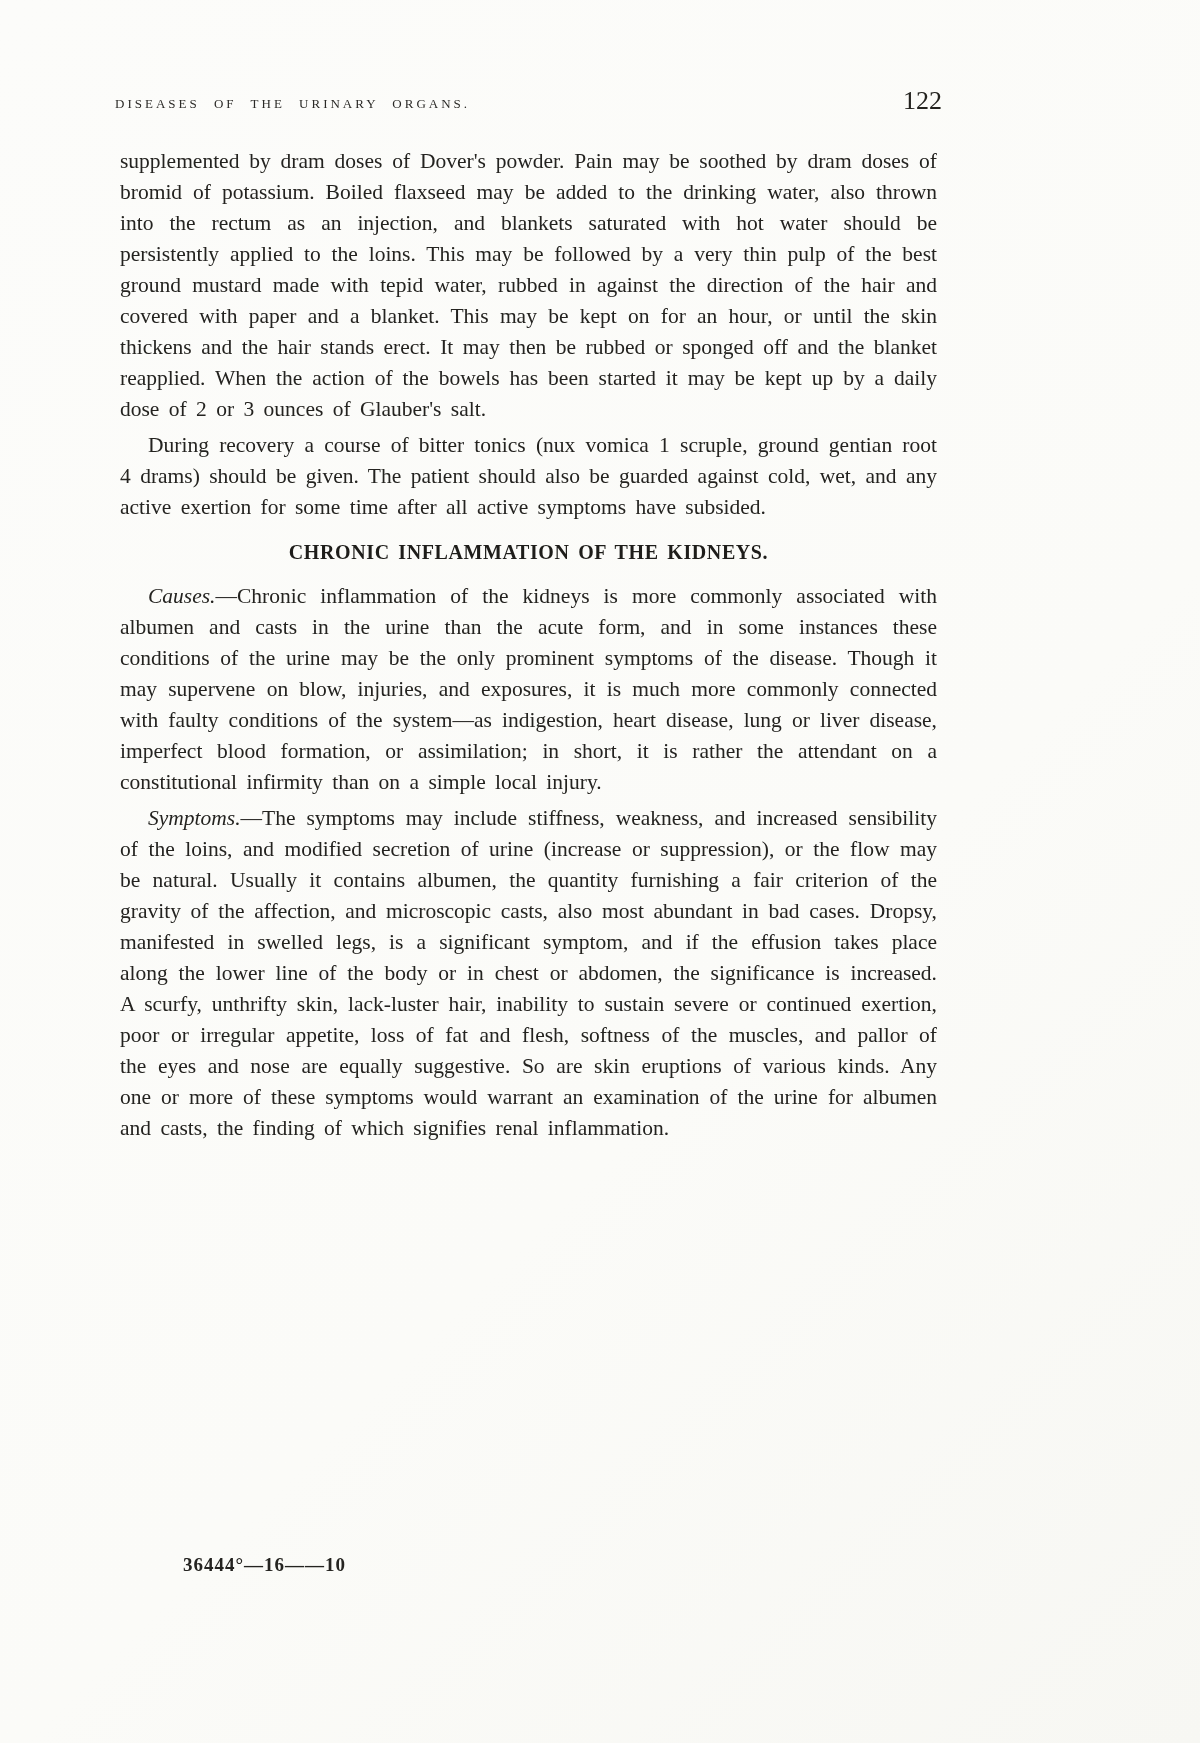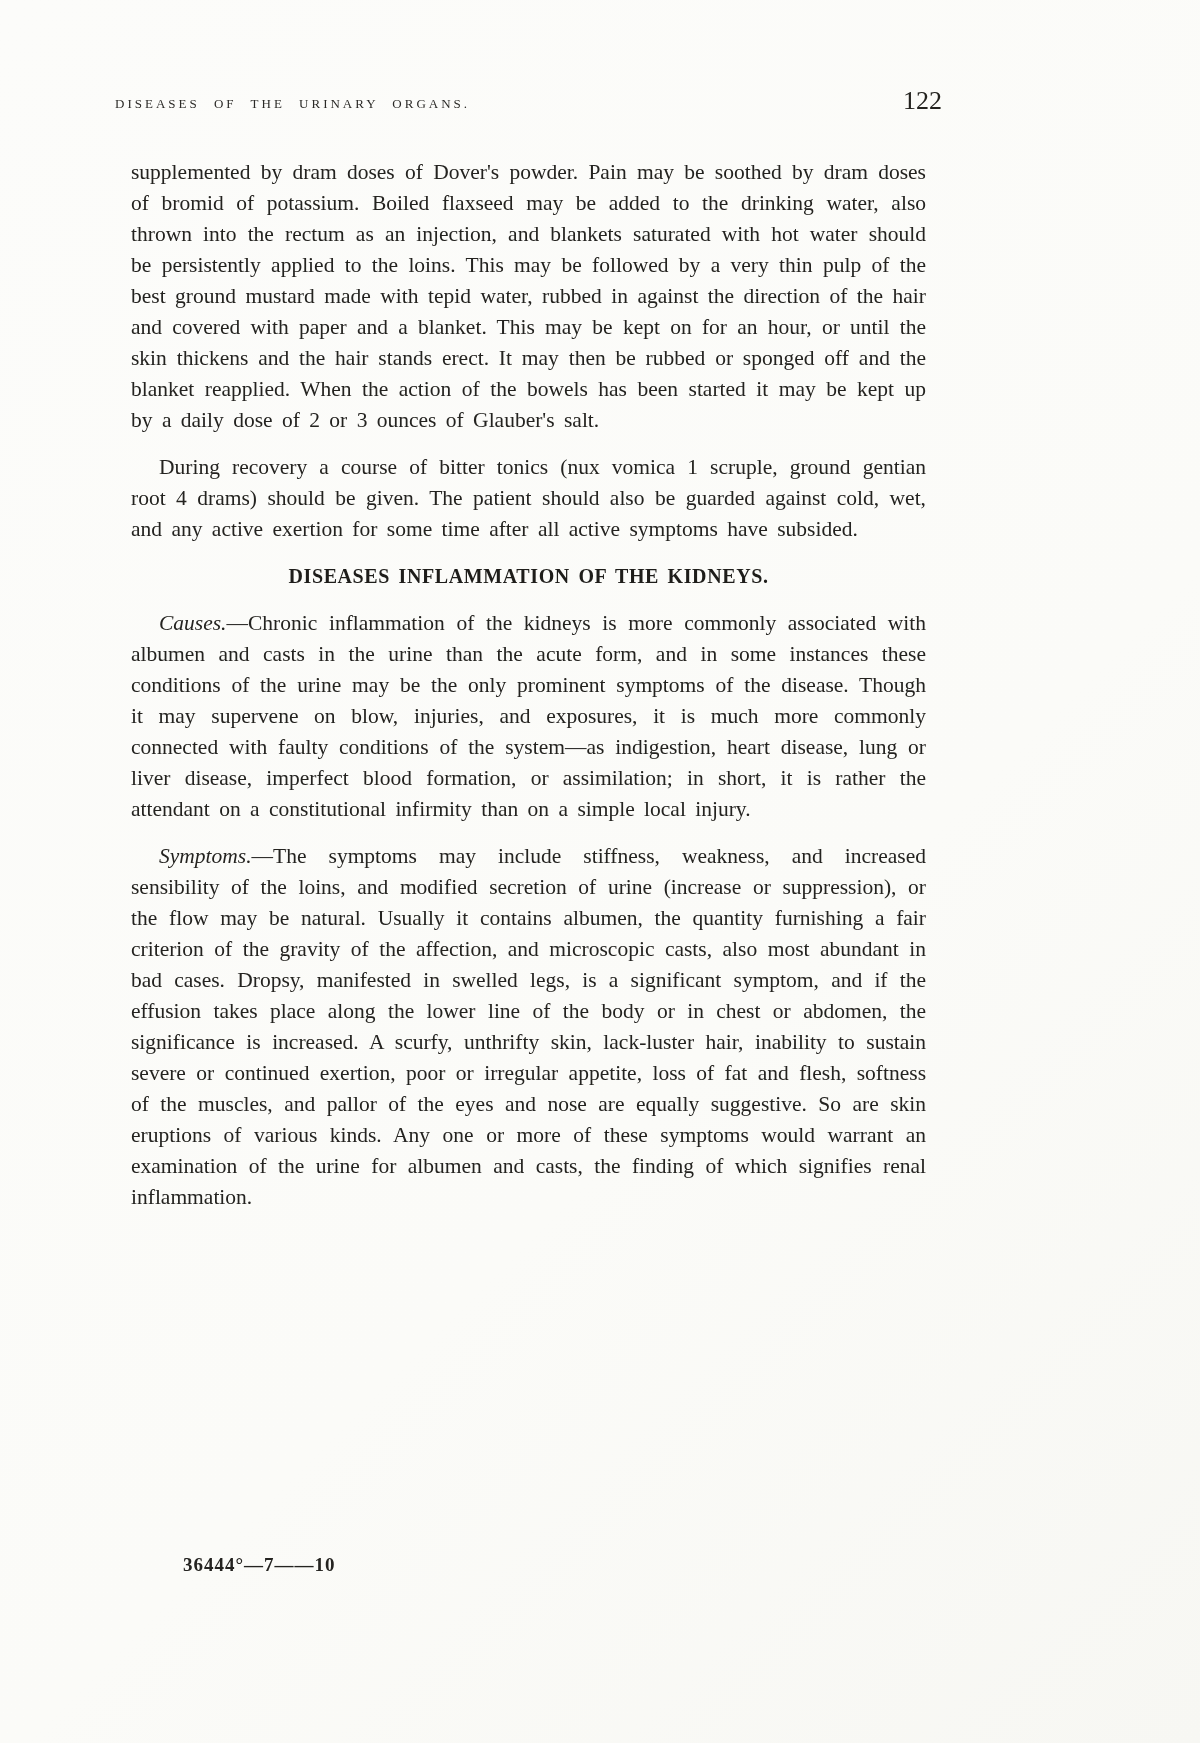--- a/index.html
+++ b/index.html
@@ -51,21 +51,21 @@
     top: 141px;
     left: 115px;
     width: 827px;
     font-size: 21.5px;
     line-height: 31px;
     text-align: justify;
     word-spacing: 4px;
     color: #242320;
   }
   .body-text p {
-    margin: 16px;
+    margin: 5px;
   }
   .indent {
     text-indent: 28px;
     font-family: Liberation Serif, serif;
   }
   .section-heading {
     text-align: center;
     font-weight: bold;
     font-size: 20px;
     letter-spacing: 0.6px;
@@ -96,24 +96,24 @@
     <span class="running-title">DISEASES OF THE URINARY ORGANS.</span>
     <span class="page-number">122</span>
   </header>
 
   <main class="body-text">
 
     <p><span>supplemented by dram doses of Dover's powder.  Pain may be soothed by dram doses of bromid of potassium.  Boiled flaxseed may be added to the drinking water, also thrown into the rectum as an injection, and blankets saturated with hot water should be persistently applied to the loins.  This may be followed by a very thin pulp of the best ground mustard made with tepid water, rubbed in against the direction of the hair and covered with paper and a blanket.  This may be kept on for an hour, or until the skin thickens and the hair stands erect.  It may then be rubbed or sponged off and the blanket reapplied.  When the action of the bowels has been started it may be kept up by a daily dose of 2 or 3 ounces of Glauber's salt.</span></p>
 
     <p class="indent"><span>During recovery a course of bitter tonics (nux vomica 1 scruple, ground gentian root 4 drams) should be given.  The patient should also be guarded against cold, wet, and any active exertion for some time after all active symptoms have subsided.</span></p>
 
-    <p class="section-heading">DISEASES INFLAMMATION OF THE KIDNEYS.</p>
+    <p class="section-heading">CHRONIC INFLAMMATION OF THE KIDNEYS.</p>
 
     <p class="indent"><em class="lead">Causes.</em><span>—Chronic inflammation of the kidneys is more commonly associated with albumen and casts in the urine than the acute form, and in some instances these conditions of the urine may be the only prominent symptoms of the disease.  Though it may supervene on blow, injuries, and exposures, it is much more commonly connected with faulty conditions of the system—as indigestion, heart disease, lung or liver disease, imperfect blood formation, or assimilation; in short, it is rather the attendant on a constitutional infirmity than on a simple local injury.</span></p>
 
 
     <p class="indent"><em class="lead">Symptoms.</em><span>—The symptoms may include stiffness, weakness, and increased sensibility of the loins, and modified secretion of urine (increase or suppression), or the flow may be natural.  Usually it contains albumen, the quantity furnishing a fair criterion of the gravity of the affection, and microscopic casts, also most abundant in bad cases.  Dropsy, manifested in swelled legs, is a significant symptom, and if the effusion takes place along the lower line of the body or in chest or abdomen, the significance is increased.  A scurfy, unthrifty skin, lack-luster hair, inability to sustain severe or continued exertion, poor or irregular appetite, loss of fat and flesh, softness of the muscles, and pallor of the eyes and nose are equally suggestive.  So are skin eruptions of various kinds.  Any one or more of these symptoms would warrant an examination of the urine for albumen and casts, the finding of which signifies renal inflammation.</span></p>
 
   </main>
 
-  <footer class="page-footer">36444°—7——10</footer>
+  <footer class="page-footer">36444°—16——10</footer>
 
 </div>
 
 </body></html>

